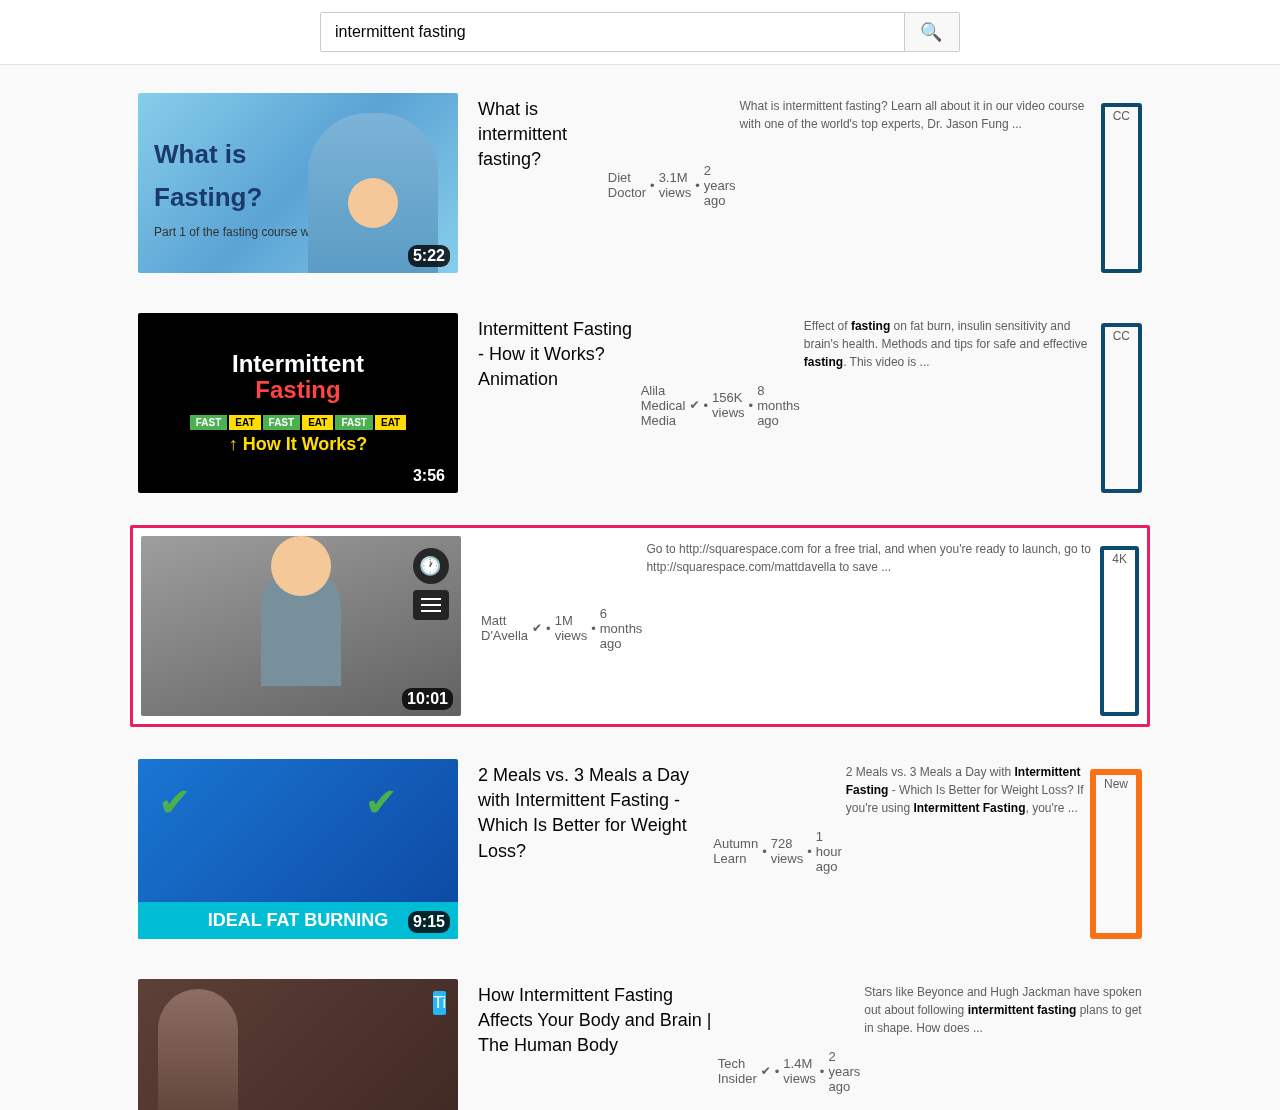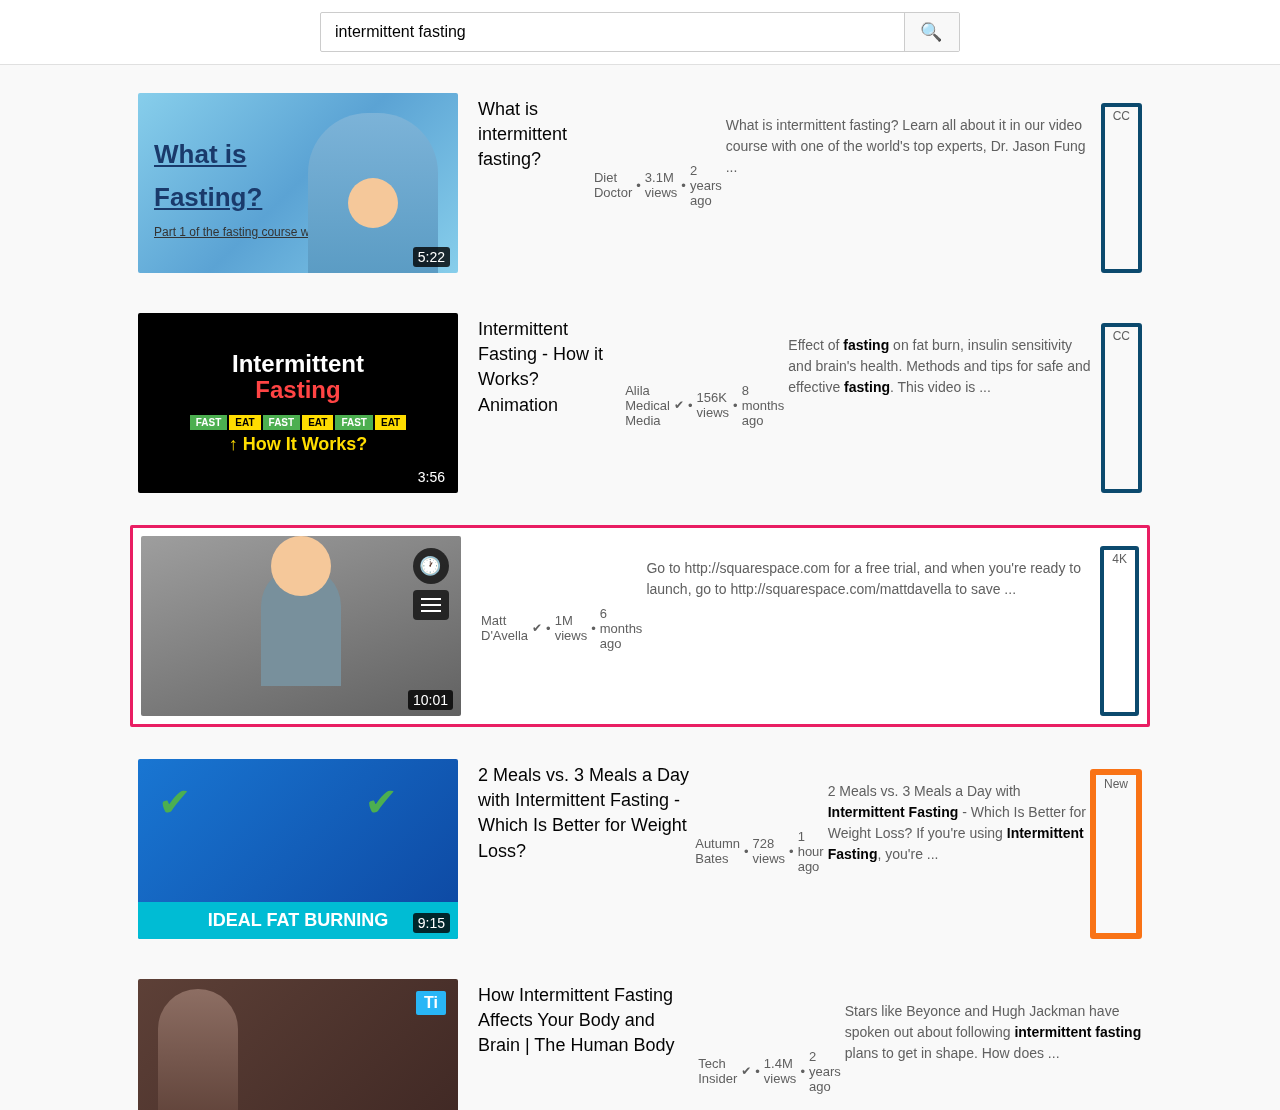--- a/index.html
+++ b/index.html
@@ -83,24 +83,24 @@
       border-radius: 2px;
       overflow: hidden;
     }
 
     .duration-badge {
       position: absolute;
       bottom: 6px;
       right: 8px;
       background: rgba(0,0,0,0.8);
       color: #fff;
-      font-size: 14px;
-      font-weight: 400;
+      font-size: 16px;
+      font-weight: 700;
       padding: 2px 5px;
-      border-radius: 3px;
+      border-radius: 9px;
     }
 
     .video-info {
       flex: 1;
       display: flex;
       flex-direction: row;
       gap: 4px;
       padding-top: 4px;
     }
 
@@ -120,24 +120,24 @@
       gap: 4px;
     }
 
     .verified-icon {
       display: inline-block;
       color: #606060;
       font-size: 12px;
     }
 
     .video-description {
-      font-size: 14px;
+      font-size: 12px;
       color: #606060;
       line-height: 1.5;
-      margin-top: 18px;
+      margin-top: 0;
     }
 
     .video-description b {
       color: #030303;
       font-weight: 700;
     }
 
     .badge {
       display: inline-block;
       border: 4px solid #0c4a6e;
@@ -174,21 +174,20 @@
       font-size: 22px;
       font-weight: 900;
       line-height: 1.2;
     }
     .thumb-1-text span {
       display: block;
       font-size: 12px;
       font-weight: 400;
       color: #333;
       margin-top: 12px;
-      text-decoration: underline;
     }
 
     
     .thumb-2 {
       background: #000;
       position: relative;
       width: 100%;
       height: 100%;
       display: flex;
       flex-direction: column;
@@ -428,38 +427,38 @@
           <div style="position:absolute;bottom:0;width:100%;">
             <div style="background:#00bcd4;color:#fff;font-size:18px;font-weight:900;padding:8px 10px;text-align:center;">IDEAL FAT BURNING</div>
           </div>
         </div>
       </div>
       <span class="duration-badge">9:15</span>
     </div>
     <div class="video-info">
       <div class="video-title">2 Meals vs. 3 Meals a Day with Intermittent Fasting - Which Is Better for Weight Loss?</div>
       <div class="video-meta">
-        <span>Autumn Bates</span>
+        <span>Autumn Learn</span>
         <span> • </span>
         <span>728 views</span>
         <span> • </span>
         <span>1 hour ago</span>
       </div>
       <div class="video-description">
         2 Meals vs. 3 Meals a Day with <b>Intermittent Fasting</b> - Which Is Better for Weight Loss? If you're using <b>Intermittent Fasting</b>, you're ...
       </div>
       <span class="badge-new">New</span>
     </div>
   </div>
 
   <div class="video-item">
     <div class="thumbnail-wrapper">
       <div class="thumbnail">
         <div class="thumb-5" style="position:relative;width:100%;height:100%;background:linear-gradient(135deg,#5d4037,#3e2723);overflow:hidden;">
-          <div style="position:absolute;top:12px;right:12px;background:#29b6f6;color:#fff;font-size:16px;font-weight:700;padding:3px 8px;border-radius:2px;">Ti</div>
+          <div style="position:absolute;top:12px;right:12px;background:#29b6f6;color:#fff;font-size:16px;font-weight:400;padding:3px 0;border-radius:2px;">Ti</div>
 
           <div style="position:absolute;left:20px;top:10px;width:80px;height:140px;background:linear-gradient(to bottom,#8d6e63,#5d4037);border-radius:40px 40px 0 0;"></div>
 
         </div>
       </div>
 
     </div>
     <div class="video-info">
       <div class="video-title">How Intermittent Fasting Affects Your Body and Brain | The Human Body</div>
       <div class="video-meta">

